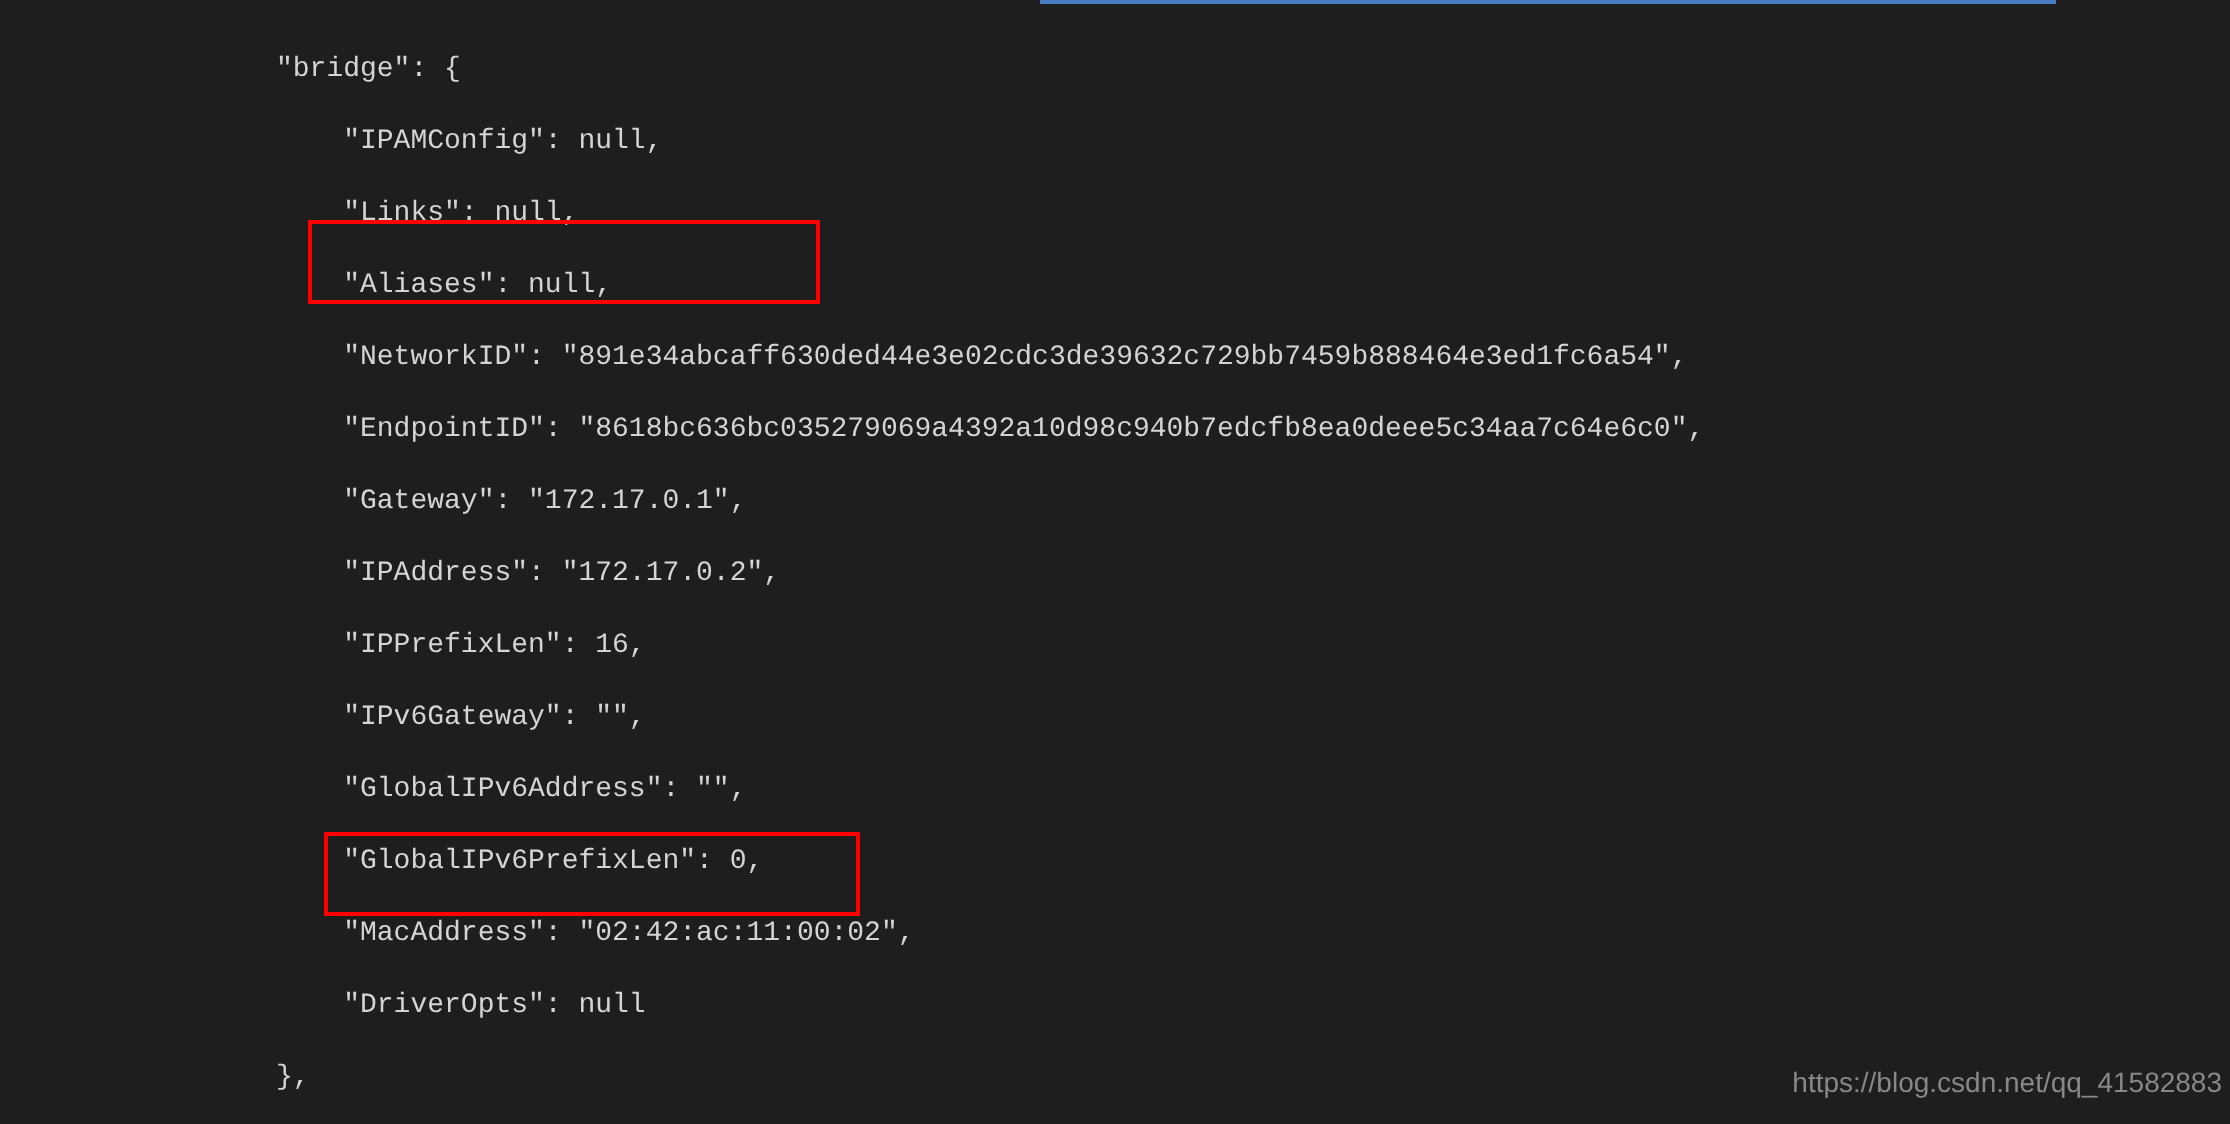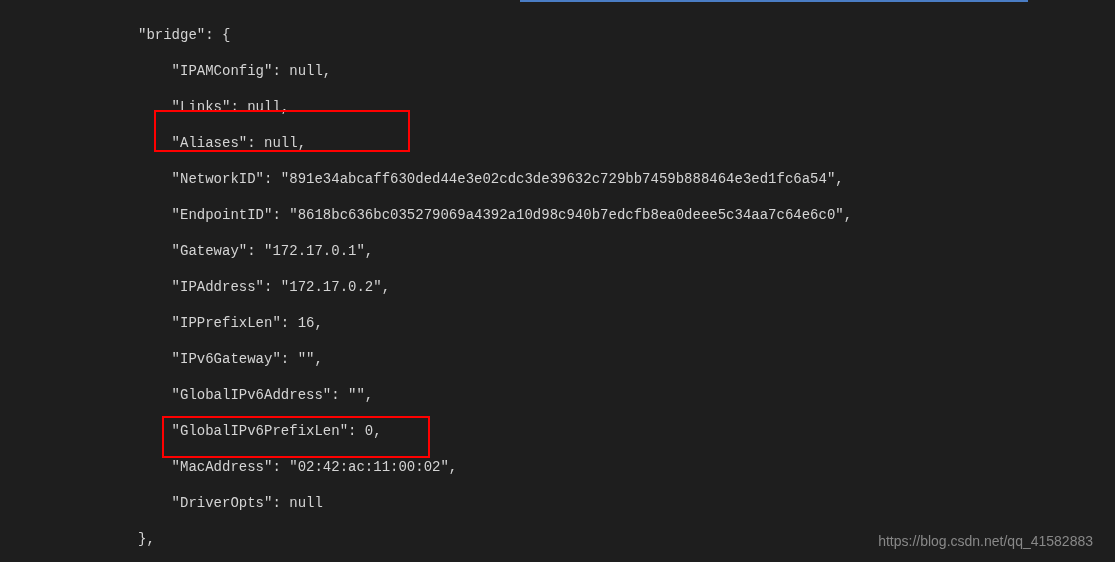--- a/index.html
+++ b/index.html
@@ -39,21 +39,21 @@
       position: absolute;
       left: 162px;
       top: 416px;
       width: 268px;
       height: 42px;
       border: 2px solid #ff0000;
       pointer-events: none;
     }
     .watermark {
       position: absolute;
-      right: 22px;
+      right: 4px;
       bottom: 12px;
       color: #888888;
       font-size: 14px;
       font-family: Arial, sans-serif;
     }
     .top-highlight {
       position: absolute;
       top: 0;
       left: 520px;
       width: 508px;

